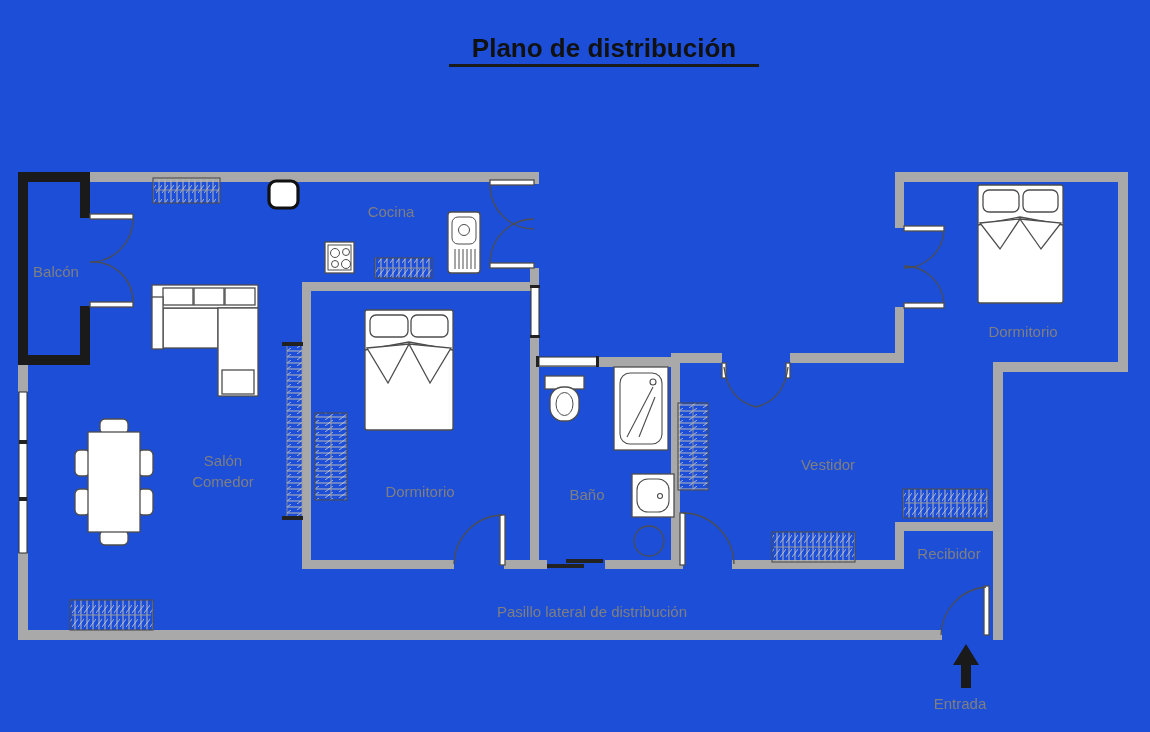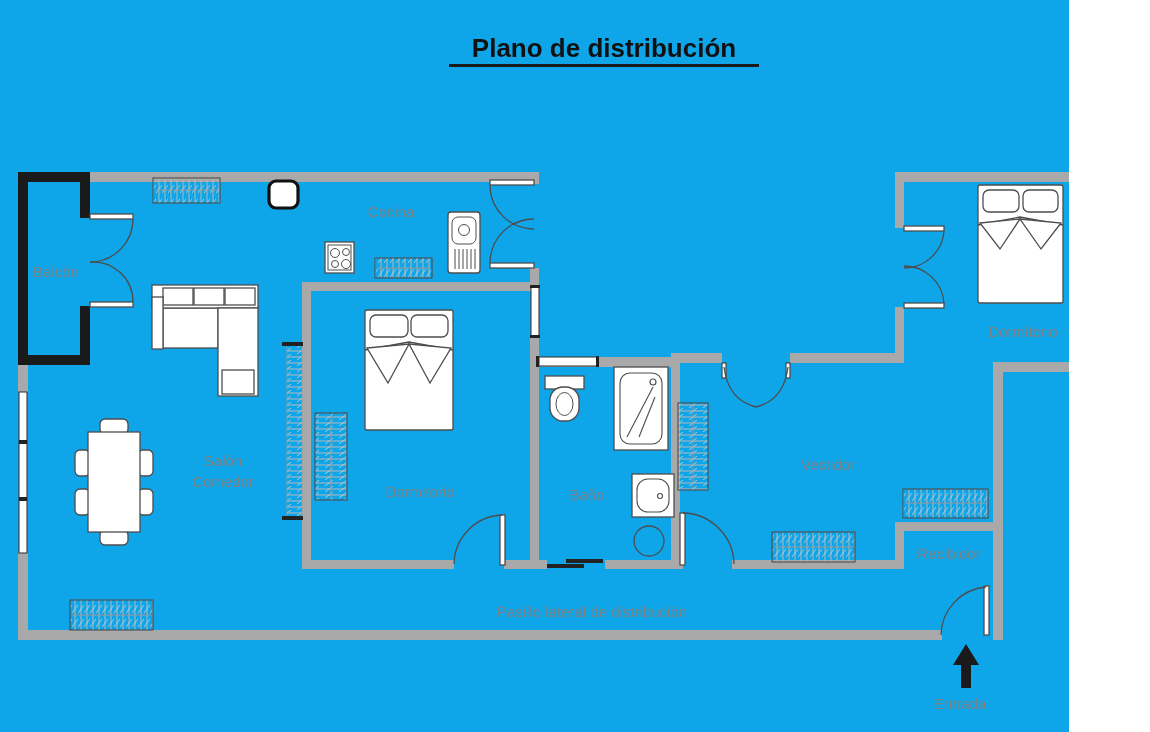--- a/index.html
+++ b/index.html
@@ -1,16 +1,16 @@
 <!DOCTYPE html>
 <html style="--wall: #a9a9a9; --balcony-wall: #1a1a1a; --line: #4d4d4d; --label: #7f7f7f; --title: #111111; --hatch: #b8b8b8;"><head>
 <meta charset="utf-8">
 <style>
   html,body{margin:0;padding:0;background:#fff;}
-  .page{position:relative;width:1069px;height:732px;background:#0ea5e9;overflow:hidden;
+  .page{position:relative;width:1150px;height:732px;background:#1d4ed8;overflow:hidden;
         font-family:"Liberation Sans",sans-serif;}
   svg{position:absolute;inset:0;}
   .wall{fill:var(--wall,#a9a9a9);}
   .bwall{fill:var(--balcony-wall,#1a1a1a);}
   .furn{fill:#ffffff;stroke:var(--line,#4d4d4d);stroke-width:1.3;}
   .nofill{fill:none;stroke:var(--line,#4d4d4d);stroke-width:1.3;}
   .rad{fill:url(#hatchH);stroke:var(--line,#4d4d4d);stroke-width:1.1;}
   .radv{fill:url(#hatchV);stroke:var(--line,#4d4d4d);stroke-width:1.1;}
   .radline{stroke:#9a9a9a;stroke-width:1;}
   .win{fill:#ffffff;stroke:#3a3a3a;stroke-width:1.1;}

